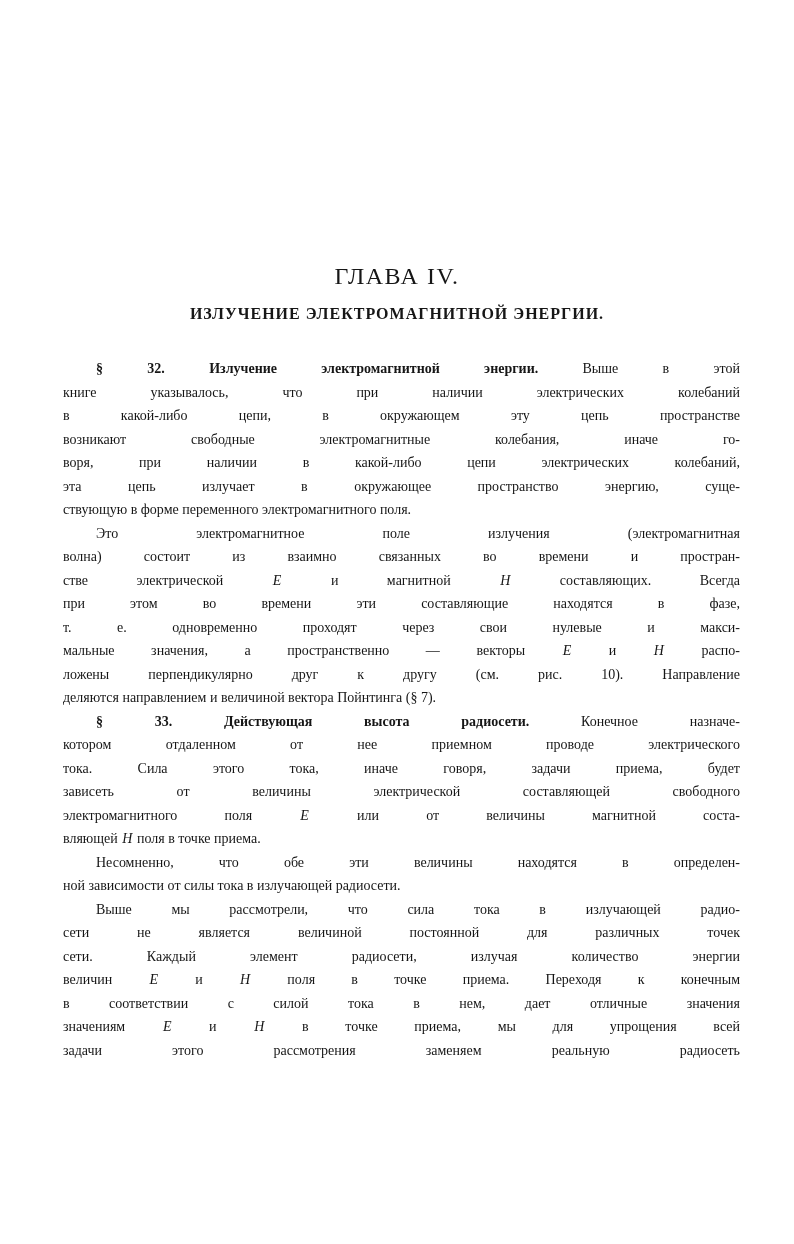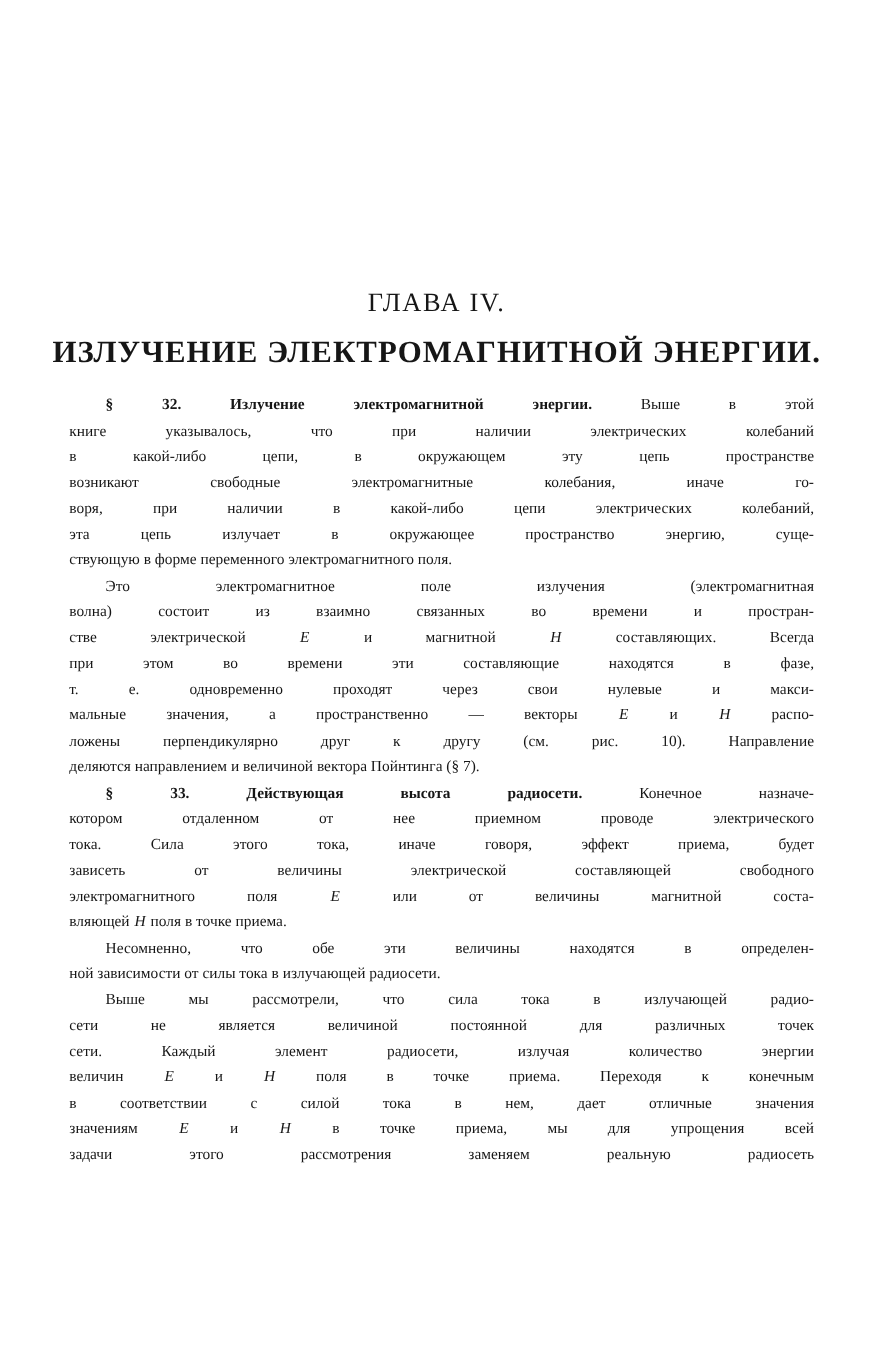--- a/index.html
+++ b/index.html
@@ -17,21 +17,21 @@
     position: absolute;
     top: 263px; left: 0; width: 100%;
     text-align: center;
     font-size: 24px;
     letter-spacing: 1.5px;
   }
   .chapter-title {
     position: absolute;
     top: 305px; left: 0; width: 100%;
     text-align: center;
-    font-size: 28px;
+    font-size: 16px;
     font-weight: bold;
     letter-spacing: 1px;
   }
   .text-block {
     position: absolute;
     top: 357px; left: 63px; width: 677px;
     font-size: 14px;
     line-height: 23.5px;
   }
   .paragraph { margin: 0; }
@@ -75,21 +75,21 @@
         <div class="line">стве электрической <i class="mvar">E</i> и магнитной <i class="mvar">H</i> составляющих. Всегда</div>
         <div class="line">при этом во времени эти составляющие находятся в фазе,</div>
         <div class="line">т. е. одновременно проходят через свои нулевые и макси-</div>
         <div class="line">мальные значения, а пространственно — векторы <i class="mvar">E</i> и <i class="mvar">H</i> распо-</div>
         <div class="line">ложены перпендикулярно друг к другу (см. рис. 10). Направление</div>
         <div class="line final">деляются направлением и величиной вектора Пойнтинга (§ 7).</div>
       </div>
       <div class="paragraph">
         <div class="line indent"><b>§ 33. Действующая высота радиосети.</b> Конечное назначе-</div>
         <div class="line">котором отдаленном от нее приемном проводе электрического</div>
-        <div class="line">тока. Сила этого тока, иначе говоря, эффект приема, будет</div>
+        <div class="line">тока. Сила этого тока, иначе говоря, задачи приема, будет</div>
         <div class="line">зависеть от величины электрической составляющей свободного</div>
         <div class="line">электромагнитного поля <i class="mvar">E</i> или от величины магнитной соста-</div>
         <div class="line final">вляющей <i class="mvar">H</i> поля в точке приема.</div>
       </div>
       <div class="paragraph">
         <div class="line indent">Несомненно, что обе эти величины находятся в определен-</div>
         <div class="line final">ной зависимости от силы тока в излучающей радиосети.</div>
       </div>
       <div class="paragraph">
         <div class="line indent">Выше мы рассмотрели, что сила тока в излучающей радио-</div>

